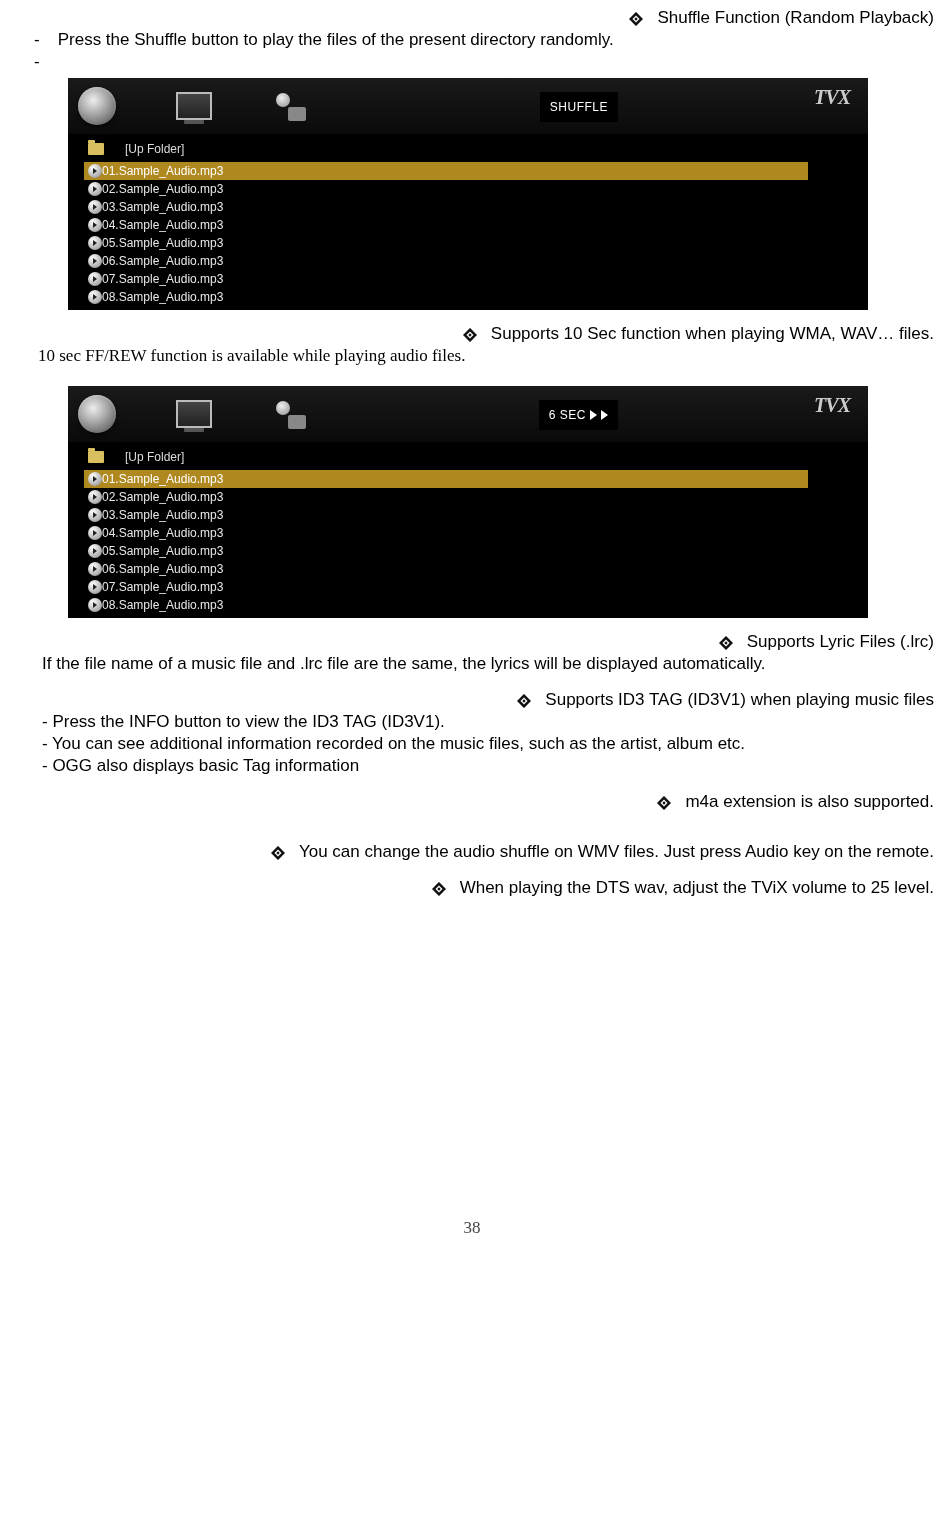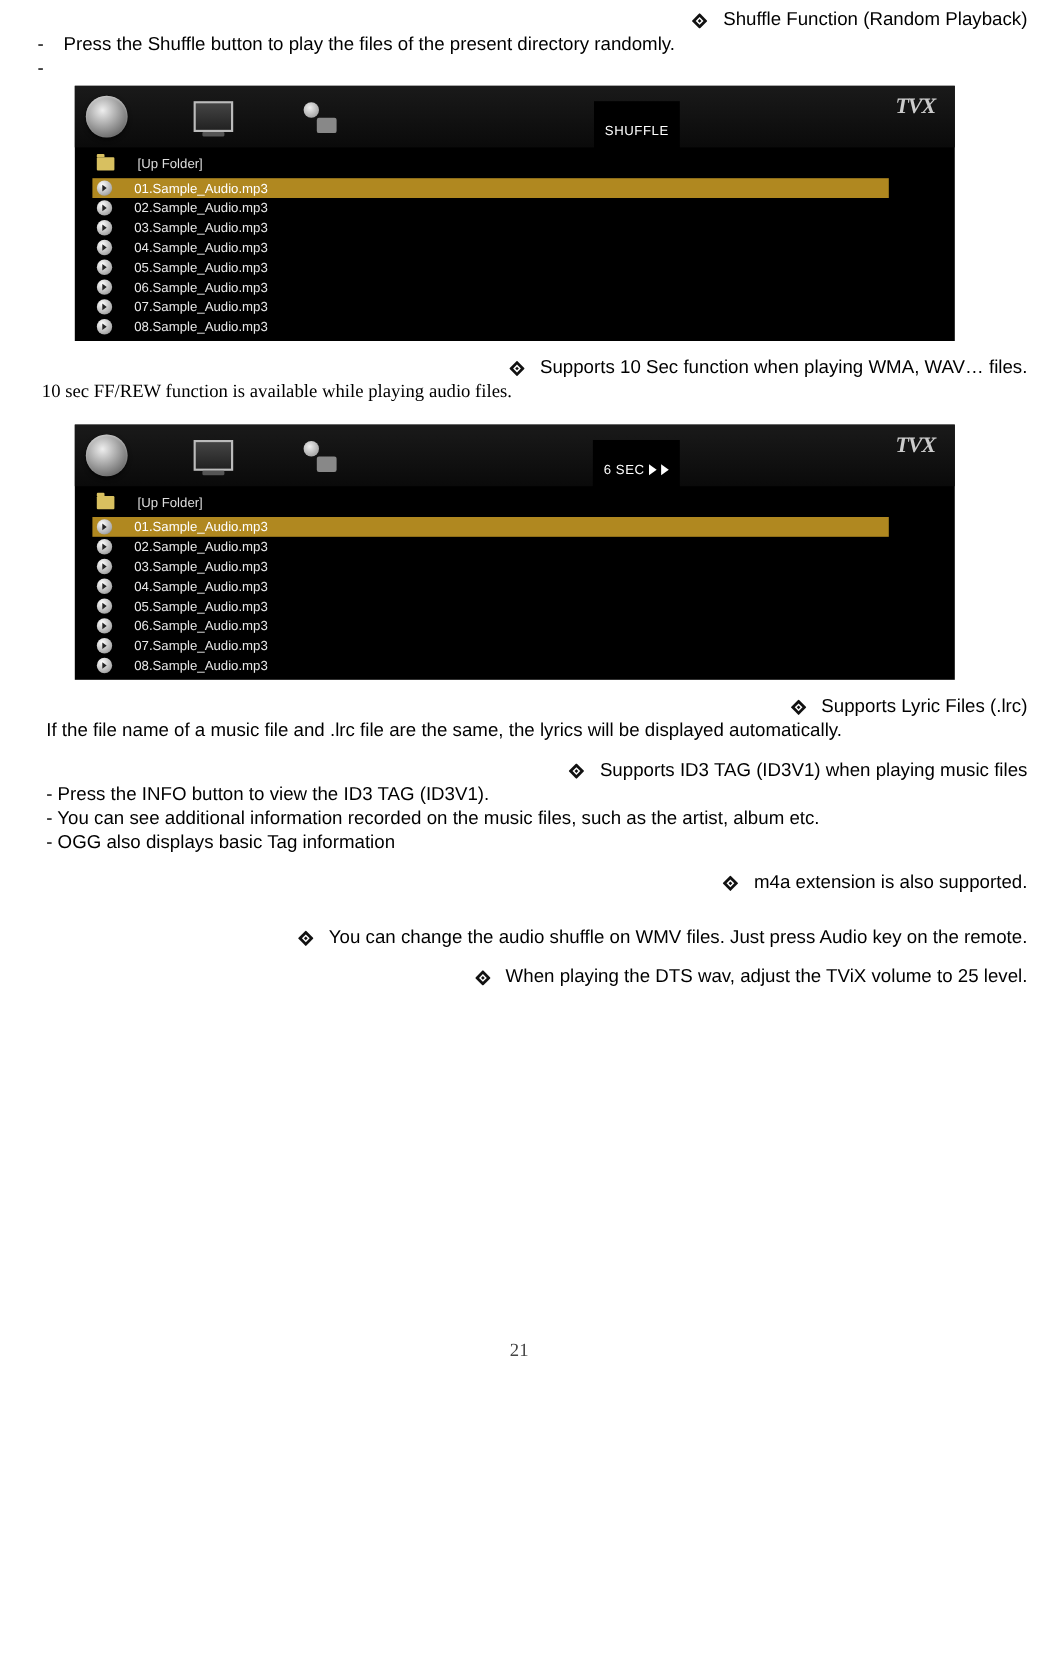--- a/index.html
+++ b/index.html
@@ -85,21 +85,21 @@
     content:"";position:absolute;right:2px;bottom:0;width:18px;height:14px;
     background:#888;border-radius:2px;
   }
   .ss-badge {
     position: absolute;
     right: 250px;
     top: 14px;
     background: #000;
     color: #fff;
     font-size: 12px;
-    padding: 20px 10px;
+    padding: 8px 10px;
     font-family: Arial, sans-serif;
     letter-spacing: 0.5px;
     display: flex;
     align-items: center;
     gap: 4px;
   }
   .ff-arrow {
     display:inline-block;width:0;height:0;
     border-top:5px solid transparent;border-bottom:5px solid transparent;
     border-left:7px solid #fff;
@@ -118,21 +118,21 @@
   .ss-upfolder {
     padding: 8px 0 6px 20px;
     display:flex;align-items:center;gap:21px;
     color:#ddd;
   }
   .folder-ico {
     width:16px;height:12px;background:#d8c060;border-radius:1px;position:relative;
   }
   .folder-ico::before{content:"";position:absolute;top:-3px;left:0;width:7px;height:3px;background:#d8c060;border-radius:1px 1px 0 0;}
   .ss-row {
-    display:flex;align-items:center;gap:20px;
+    display:flex;align-items:center;gap:0;
     padding: 2px 0 2px 20px;
     color:#e8e8e8;
   }
   .ss-row.selected {
     background:#b08820;
     color:#fff;
     margin-left:16px;
     padding-left:4px;
     margin-right:60px;
   }
@@ -351,13 +351,13 @@
   <span class="bullet-icon">
     <svg viewBox="0 0 14 14">
         <rect x="2" y="2" width="10" height="10" transform="rotate(45 7 7)" fill="#111"></rect>
         <rect x="4.5" y="4.5" width="5" height="5" transform="rotate(45 7 7)" fill="#fff"></rect>
         <rect x="5.8" y="5.8" width="2.4" height="2.4" transform="rotate(45 7 7)" fill="#111"></rect>
       </svg>
   </span>
   <span>When playing the DTS wav, adjust the TViX volume to 25 level.</span>
 </div>
 
-<div class="page-number">21</div>
+<div class="page-number">38</div>
 
 </body></html>

